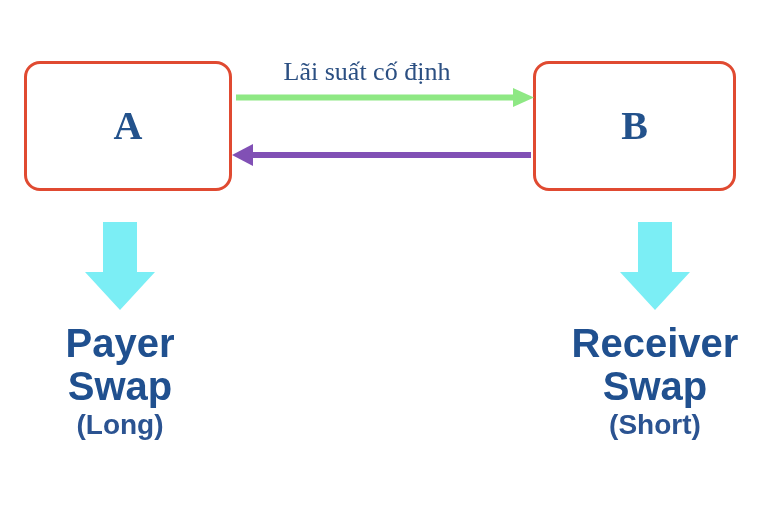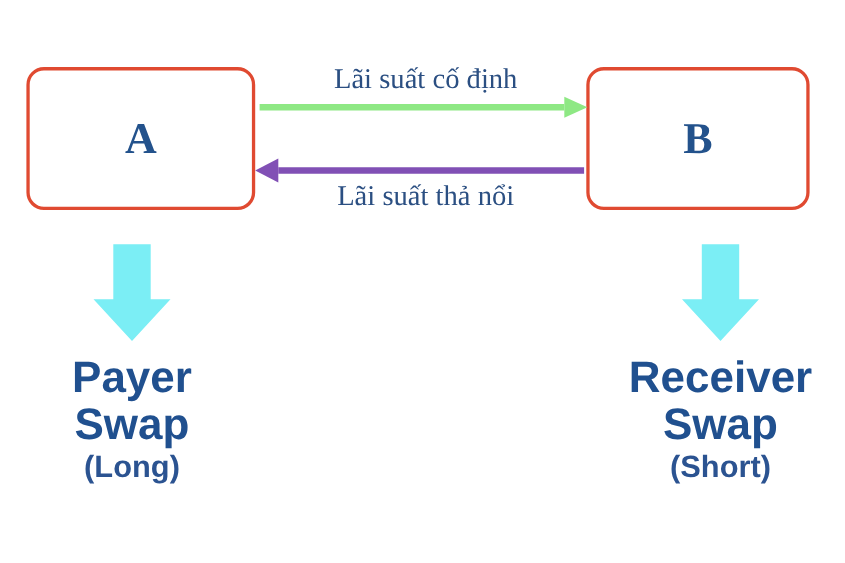--- a/index.html
+++ b/index.html
@@ -49,21 +49,21 @@
 
   
   .flow-caption {
     position: absolute;
     font-family: "Liberation Serif", serif;
     font-size: 26px;
     color: #2b4f82;
     white-space: nowrap;
     text-align: center;
     width: 320px;
-    left: 227px;
+    left: 207px;
   }
   #caption-fixed    { top: 57px; }
   #caption-floating { top: 163px; }
 
   
   .outcome {
     position: absolute;
     width: 260px;
     text-align: center;
   }
@@ -114,21 +114,20 @@
     </g>
 
     <g>
       <line x1="253" y1="155" x2="531" y2="155" stroke="#8150b5" stroke-width="6"></line>
       <polygon points="253,144 232,155 253,166" fill="#8150b5"></polygon>
     </g>
   </svg>
 
   <div class="flow-caption" id="caption-fixed">Lãi suất cố định</div>
 
-  <div class="flow-caption" id="caption-floating">Lãi suất thả nổi</div>
 
   <div class="outcome" id="outcome-payer">
     <svg class="down-arrow" width="74" height="92" viewBox="0 0 74 92">
       <polygon points="20,2 54,2 54,52 72,52 37,90 2,52 20,52" fill="#7BEEF5"></polygon>
     </svg>
     <div class="outcome-title">Payer
 Swap</div>
     <div class="outcome-sub">(Long)</div>
   </div>
 

